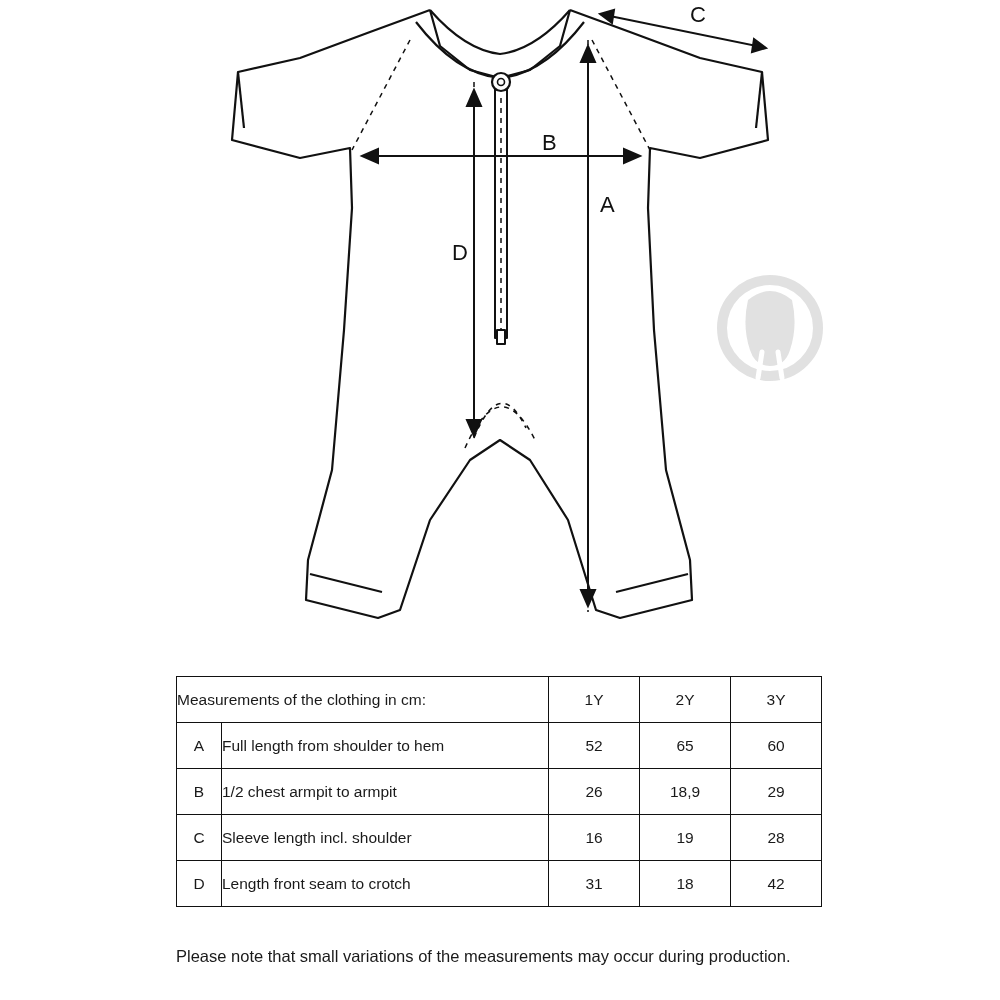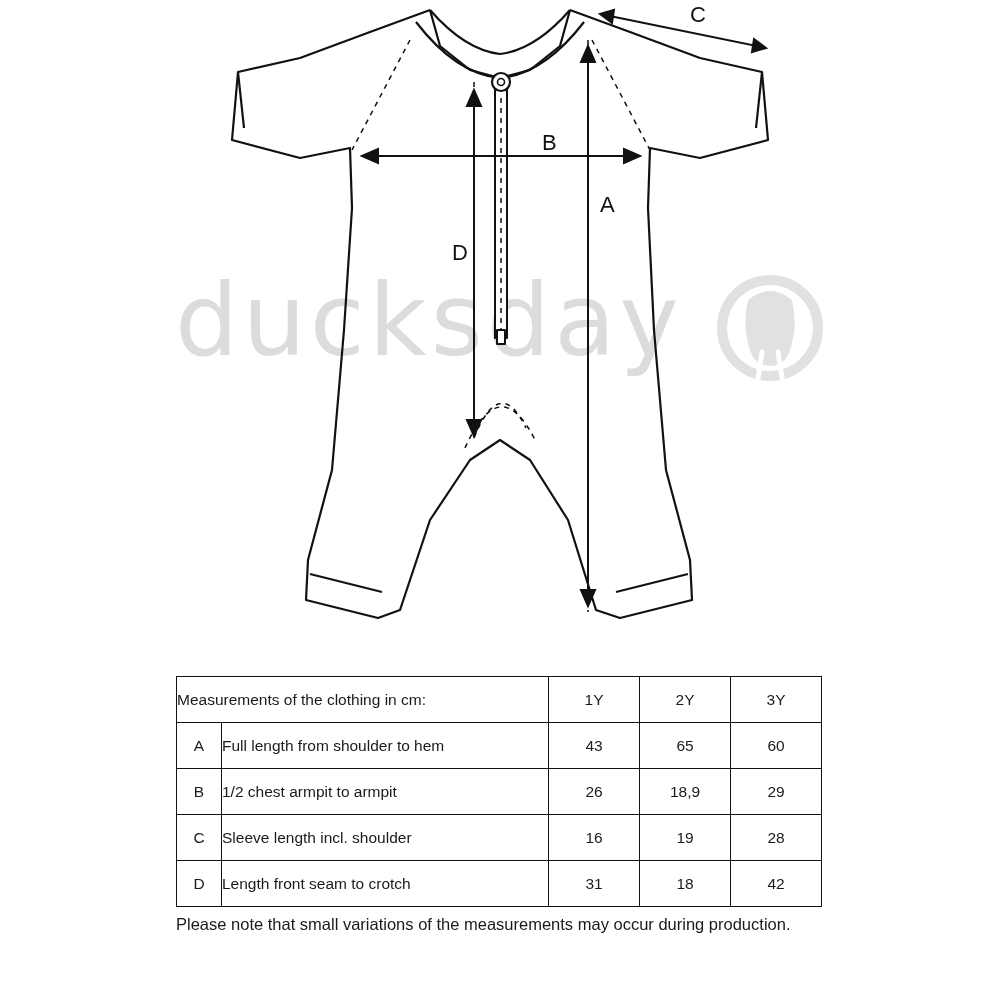--- a/index.html
+++ b/index.html
@@ -64,33 +64,32 @@
     padding-left: 10px;
     margin-top: 48px;
   }
   td.col-size {
     width: 90px;
     text-align: center;
   }
   .note {
     position: absolute;
     left: 176px;
-    top: 912px;
+    top: 944px;
     font-size: 16.5px;
     line-height: 25px;
     width: 700px;
   }
   .note div { white-space: pre-wrap; }
 </style>
 </head>
 <body>
 
 <div id="diagram-area">
 
-  <div class="wm-text">ducksday</div>
 
   <svg id="diagram-svg" width="1000" height="660" viewBox="0 0 1000 660">
 
     <g opacity="0.85">
       <circle cx="770" cy="328" r="48" fill="none" stroke="#dcdcdc" stroke-width="10"></circle>
       <path d="M748 300 q-6 26 2 50 q5 16 20 16 q15 0 20 -16 q8 -24 2 -50 q-11 -9 -22 -9 q-11 0 -22 9 z" fill="#dcdcdc"></path>
       <path d="M762 352 l-4 26 M778 352 l4 26" stroke="#ffffff" stroke-width="5" fill="none" stroke-linecap="round"></path>
     </g>
 
     <g fill="none" stroke="#111111" stroke-width="2.2" stroke-linejoin="round">
@@ -185,21 +184,21 @@
   <tbody>
     <tr>
       <td class="hdr-label" colspan="2">Measurements of the clothing in cm:</td>
       <td class="col-size">1Y</td>
       <td class="col-size">2Y</td>
       <td class="col-size">3Y</td>
     </tr>
     <tr>
       <td class="col-letter">A</td>
       <td class="col-desc">Full length from shoulder to hem</td>
-      <td class="col-size">43</td>
+      <td class="col-size">52</td>
       <td class="col-size">65</td>
       <td class="col-size">60</td>
     </tr>
     <tr>
       <td class="col-letter">B</td>
       <td class="col-desc">1/2 chest armpit to armpit</td>
       <td class="col-size">26</td>
       <td class="col-size">18,9</td>
       <td class="col-size">29</td>
     </tr>

